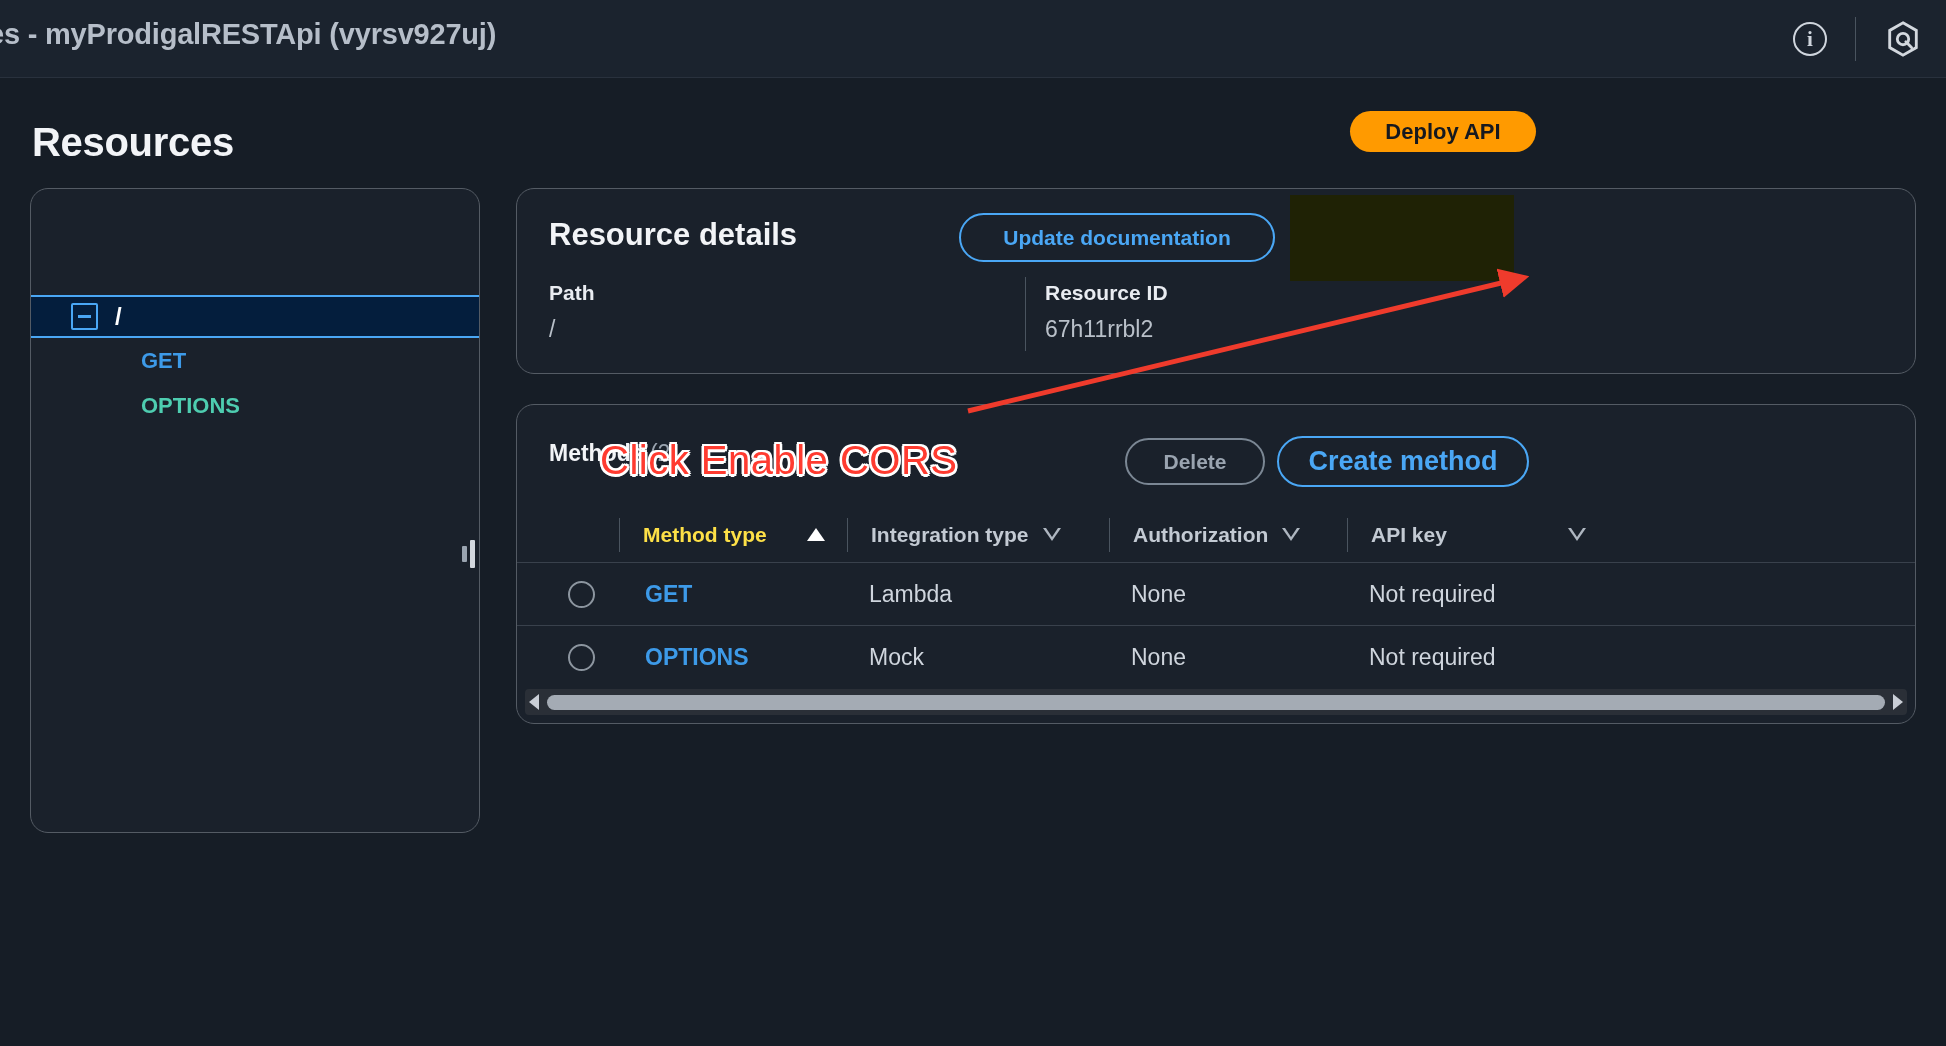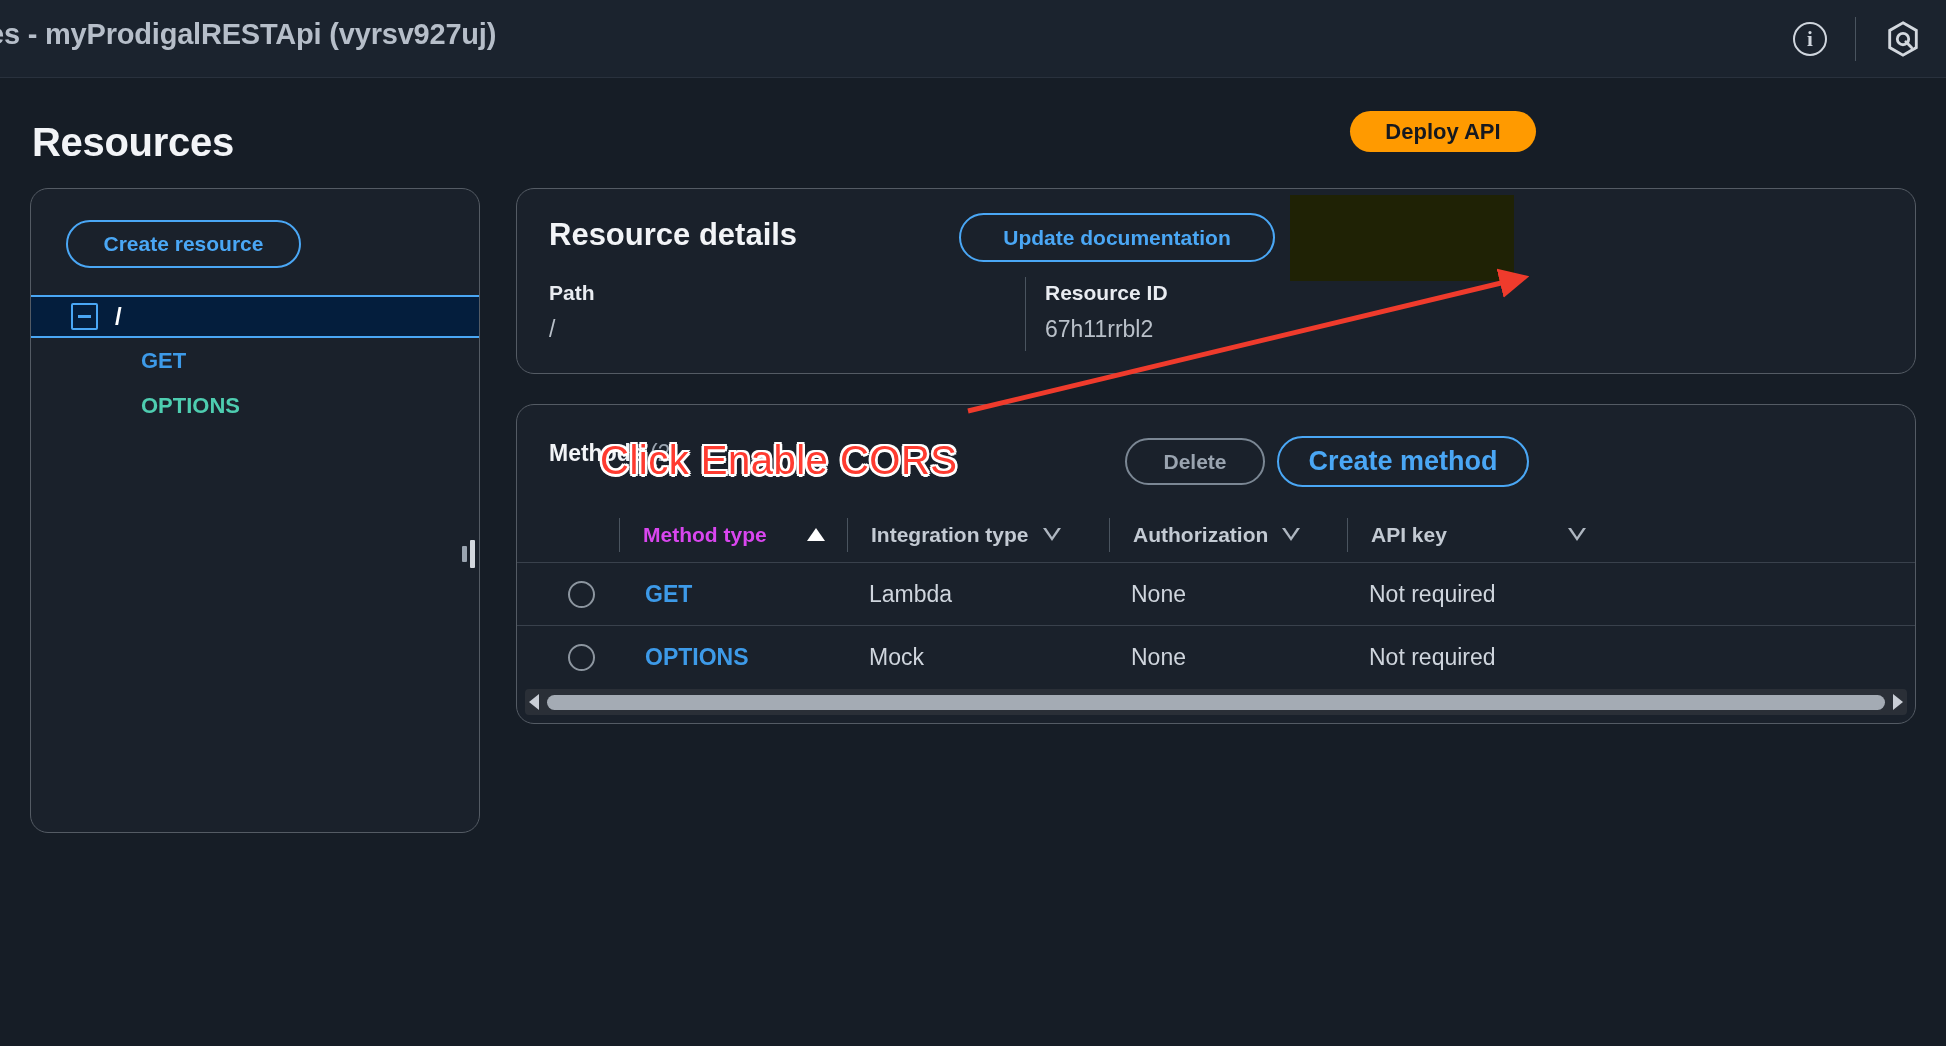--- a/index.html
+++ b/index.html
@@ -148,21 +148,21 @@
   }
   .table { position: absolute; left: 0; top: 102px; width: 100%; }
   .thead {
     position: relative; height: 56px; display: flex; align-items: center;
     border-bottom: 1px solid #39414c;
   }
   .th {
     position: relative; display: flex; align-items: center; gap: 14px;
     font-size: 21px; font-weight: 700; color: #c3cad3; height: 34px;
   }
-  .th.active { color: #d946ef; gap: 40px; }
+  .th.active { color: #fde047; gap: 40px; }
   .th::before {
     content: ""; position: absolute; left: -24px; top: 0; width: 1px; height: 34px; background: #4a545f;
   }
   .tri-up-filled {
     width: 0; height: 0; border-left: 9px solid transparent;
     border-right: 9px solid transparent; border-bottom: 13px solid #ffffff;
   }
   .tri-down-outline {
     width: 0; height: 0; border-left: 9px solid transparent;
     border-right: 9px solid transparent; border-top: 13px solid #aeb6c0;
@@ -218,21 +218,20 @@
       </svg>
     </div>
   </div>
 
   <div class="page-title">Resources</div>
 
 
   <div class="btn btn-primary" id="deploy-api-btn">Deploy API</div>
 
   <div class="left-panel">
-    <div class="btn btn-outline-blue" id="create-resource-btn">Create resource</div>
     <div class="tree">
       <div class="tree-root">
         <div class="collapse-box">
             <span></span>
           </div>
         <div class="tree-root-label">/</div>
       </div>
       <div class="tree-child m-get">GET</div>
       <div class="tree-child m-options">OPTIONS</div>
     </div>

